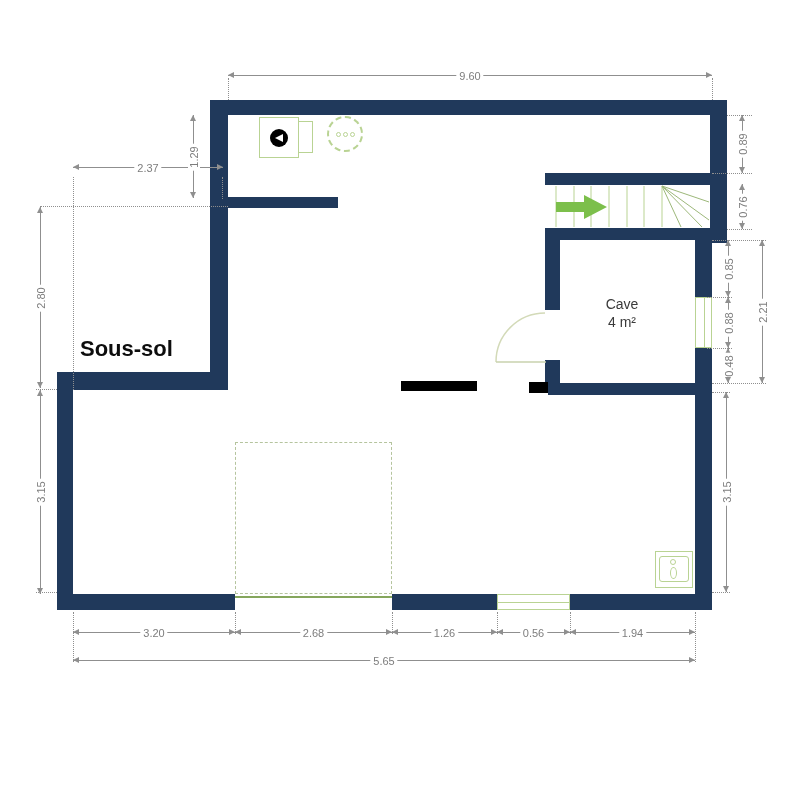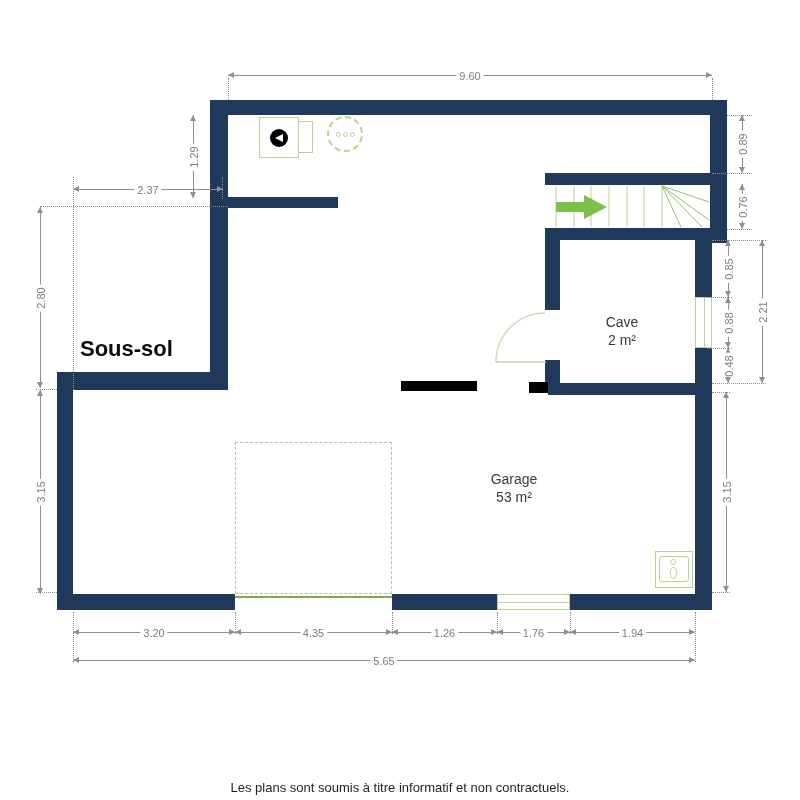--- a/index.html
+++ b/index.html
@@ -123,21 +123,21 @@
   <div class="fixture" style="left:659px;top:556px;width:30px;height:26px;border-radius:3px"></div>
   <div class="fixture" style="left:670px;top:559px;width:6px;height:6px;border-radius:50%"></div>
   <div class="fixture" style="left:670px;top:567px;width:7px;height:12px;border-radius:50%"></div>
 
   <div class="dimh" style="left:228px;top:75px;width:484px">
     <span class="dlab">9.60</span>
     </div>
   <div class="dottv" style="left:228px;top:78px;height:22px"></div>
   <div class="dottv" style="left:712px;top:78px;height:22px"></div>
 
-  <div class="dimh" style="left:73px;top:189px;width:150px">
+  <div class="dimh" style="left:73px;top:167px;width:150px">
     <span class="dlab">2.37</span>
     </div>
   <div class="dottv" style="left:73px;top:177px;height:213px"></div>
   <div class="dottv" style="left:222px;top:177px;height:22px"></div>
 
   <div class="dimv" style="left:193px;top:115px;height:83px">
     <span class="dlabv">1.29</span>
     </div>
   <div class="dotth" style="left:40px;top:206px;width:188px"></div>
 
@@ -182,49 +182,44 @@
   <div class="dimv" style="left:726px;top:392px;height:200px">
     <span class="dlabv" style="left:auto;right:0;transform:translate(50%,-50%) rotate(-90deg)">3.15</span>
     </div>
   <div class="dotth" style="left:712px;top:392px;width:18px"></div>
   <div class="dotth" style="left:712px;top:592px;width:18px"></div>
 
   <div class="dimh" style="left:73px;top:632px;width:162px">
     <span class="dlab">3.20</span>
     </div>
   <div class="dimh" style="left:235px;top:632px;width:157px">
-    <span class="dlab">4.35</span>
+    <span class="dlab">2.68</span>
     </div>
   <div class="dimh" style="left:392px;top:632px;width:105px">
     <span class="dlab">1.26</span>
     </div>
   <div class="dimh" style="left:497px;top:632px;width:73px">
-    <span class="dlab">1.76</span>
+    <span class="dlab">0.56</span>
     </div>
   <div class="dimh" style="left:570px;top:632px;width:125px">
     <span class="dlab">1.94</span>
     </div>
   <div class="dimh" style="left:73px;top:660px;width:622px">
     <span class="dlab">5.65</span>
     </div>
 
   <div class="dottv" style="left:73px;top:612px;height:50px"></div>
   <div class="dottv" style="left:235px;top:612px;height:22px"></div>
   <div class="dottv" style="left:392px;top:612px;height:22px"></div>
   <div class="dottv" style="left:497px;top:612px;height:22px"></div>
   <div class="dottv" style="left:570px;top:612px;height:22px"></div>
   <div class="dottv" style="left:695px;top:612px;height:50px"></div>
 
   <div class="title" style="left:80px;top:336px">Sous-sol</div>
 
-  <div class="room-label" style="left:582px;top:313px;width:80px">
+  <div class="room-label" style="left:582px;top:295px;width:80px">
     <div>Cave</div>
-    <div>2 m²</div>
+    <div>4 m²</div>
   </div>
 
-  <div class="room-label" style="left:474px;top:470px;width:80px">
-    <div>Garage</div>
-    <div>53 m²</div>
-  </div>
-
-  <div class="footer" style="top:780px">Les plans sont soumis à titre informatif et non contractuels.</div>
+
 
 </div>
 
 </body></html>

